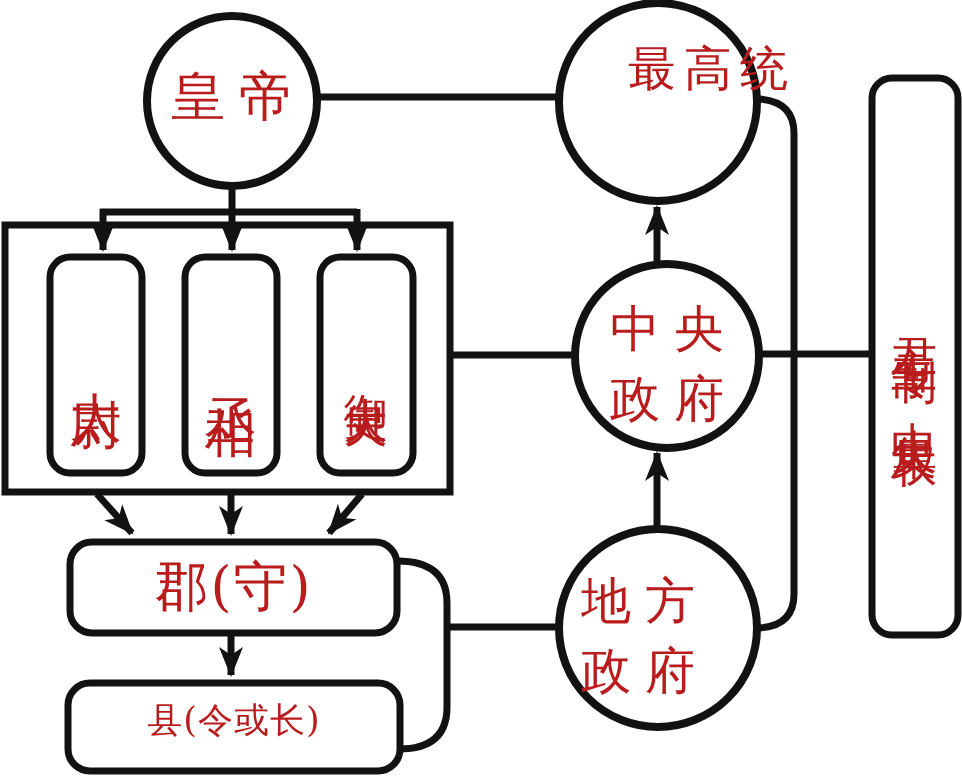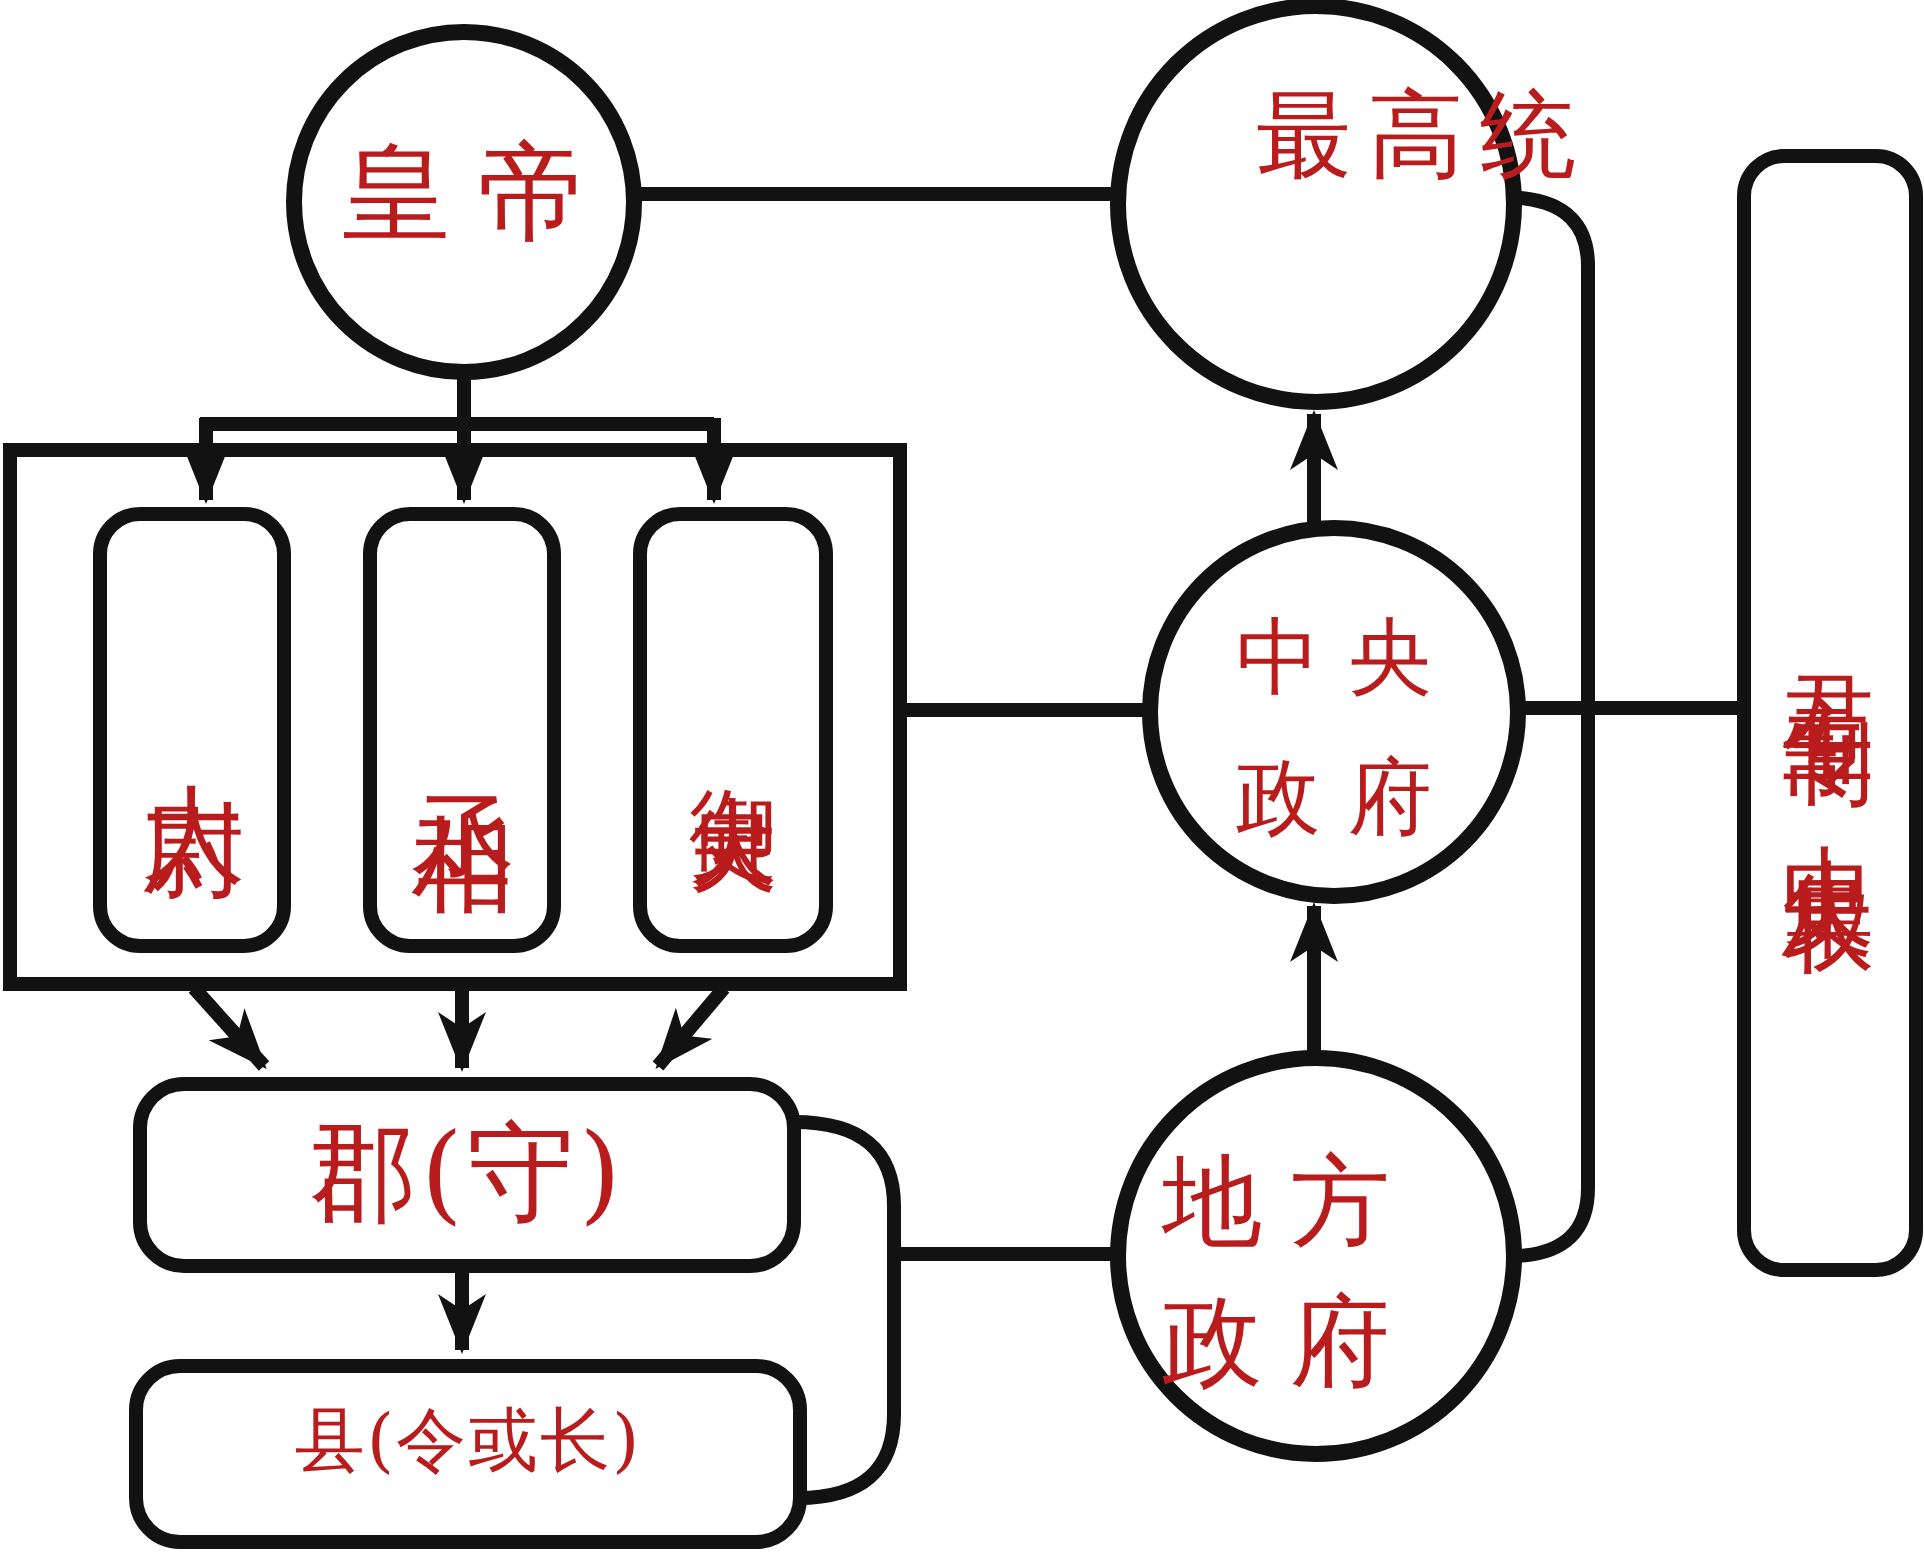--- a/index.html
+++ b/index.html
@@ -13,21 +13,21 @@
     color: #121212;
   }
   .stage svg { position: absolute; left: 0; top: 0; }
   .label { position: absolute; color: #b91c1c; white-space: nowrap; }
   .center-flex { display: flex; align-items: center; justify-content: center; }
   .vtext { writing-mode: vertical-rl; text-orientation: upright; }
 
   
   .lbl-emperor  { left: 144px; top: 66px;  width: 176px; font-size: 54px; letter-spacing: 14px; text-align: center; text-indent: 14px; line-height: 62px; }
   .lbl-supreme  { left: 578px; top: 40px;  width: 186px; font-size: 48px; letter-spacing: 8px;  line-height: 56px; text-align: center; margin-left: 41px; }
-  .lbl-central  { left: 557px; top: 294px; width: 220px; font-size: 42px; letter-spacing: 14px; text-align: center; text-indent: 14px; line-height: 70px; }
+  .lbl-central  { left: 557px; top: 294px; width: 220px; font-size: 50px; letter-spacing: 14px; text-align: center; text-indent: 14px; line-height: 70px; }
   .lbl-local    { left: 528px; top: 566px; width: 220px; font-size: 50px; letter-spacing: 14px; text-align: center; text-indent: 14px; line-height: 70px; }
 
   
   .lbl-taiwei     { left: 50px;  top: 257px; width: 92px; height: 216px; font-size: 52px; letter-spacing: 8px; padding-bottom: 14px; box-sizing: border-box; }
   .lbl-chengxiang { left: 185px; top: 257px; width: 92px; height: 216px; font-size: 52px; letter-spacing: 8px; box-sizing: border-box; }
   .lbl-yushi      { left: 320px; top: 257px; width: 93px; height: 216px; font-size: 44px; letter-spacing: 3px; box-sizing: border-box; }
 
   
   .lbl-jun  { left: 70px; top: 542px; width: 327px; height: 91px; font-size: 54px; letter-spacing: 2px; }
   .lbl-xian { left: 68px; top: 676px; width: 332px; height: 88px; font-size: 35px; letter-spacing: 1px; }

